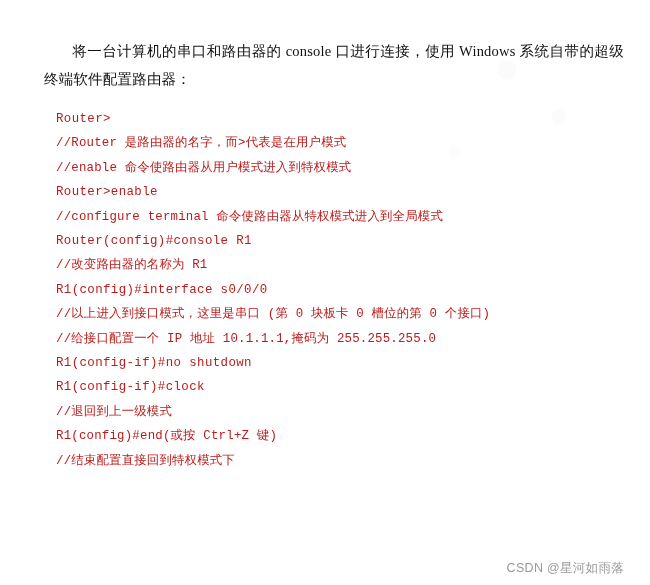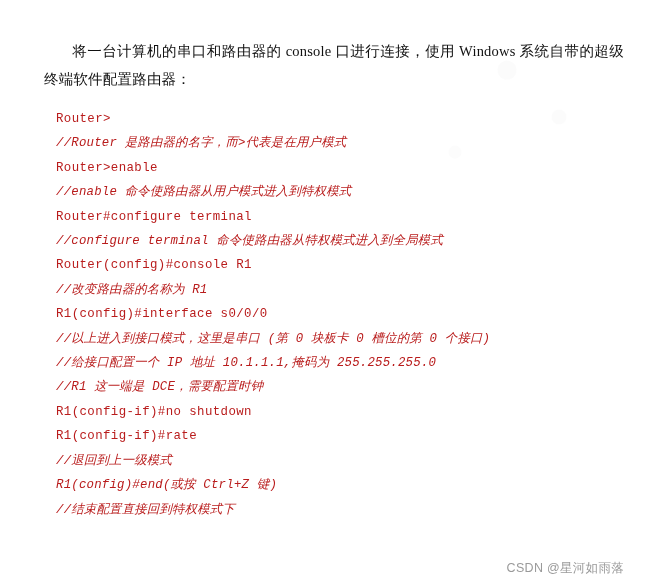--- a/index.html
+++ b/index.html
@@ -42,21 +42,20 @@
     font-family: "Liberation Mono", monospace;
     font-size: 12.4px;
     line-height: 24.4px;
     color: #b91c1c;
     white-space: pre-wrap;
     letter-spacing: 0.4px;
   }
   .code-line.cn {
     font-family: "Liberation Mono", "Liberation Serif", monospace;
     letter-spacing: 0.2px;
-    font-style: italic;
   }
   .watermark {
     position: absolute;
     right: 26px;
     bottom: 8px;
     font-family: "Liberation Sans", sans-serif;
     font-size: 12.5px;
     color: #9a9a9a;
     letter-spacing: 0.3px;
   }
@@ -75,32 +74,30 @@
 <body>
 
 <div class="page">
   <div class="faint-bg"></div>
 
   <p class="intro"><span class="indent"></span><span>将一台计算机的串口和路由器的 console 口进行连接，使用 Windows 系统自带的超级终端软件配置路由器：</span></p>
 
   <div class="code-block">
     <div class="code-line">Router&gt;</div>
     <div class="code-line cn">//Router 是路由器的名字，而&gt;代表是在用户模式</div>
+    <div class="code-line cn">//enable 命令使路由器从用户模式进入到特权模式</div>
     <div class="code-line">Router&gt;enable</div>
-    <div class="code-line cn">//enable 命令使路由器从用户模式进入到特权模式</div>
-    <div class="code-line">Router#configure terminal</div>
     <div class="code-line cn">//configure terminal 命令使路由器从特权模式进入到全局模式</div>
     <div class="code-line">Router(config)#console R1</div>
     <div class="code-line cn">//改变路由器的名称为 R1</div>
     <div class="code-line">R1(config)#interface s0/0/0</div>
     <div class="code-line cn">//以上进入到接口模式，这里是串口 (第 0 块板卡 0 槽位的第 0 个接口)</div>
     <div class="code-line cn">//给接口配置一个 IP 地址 10.1.1.1,掩码为 255.255.255.0</div>
-    <div class="code-line cn">//R1 这一端是 DCE，需要配置时钟</div>
     <div class="code-line">R1(config-if)#no shutdown</div>
-    <div class="code-line">R1(config-if)#rate</div>
+    <div class="code-line">R1(config-if)#clock</div>
     <div class="code-line cn">//退回到上一级模式</div>
     <div class="code-line cn">R1(config)#end(或按 Ctrl+Z 键)</div>
     <div class="code-line cn">//结束配置直接回到特权模式下</div>
 
   </div>
 
   <div class="watermark">CSDN @星河如雨落</div>
 </div>
 
 </body></html>

